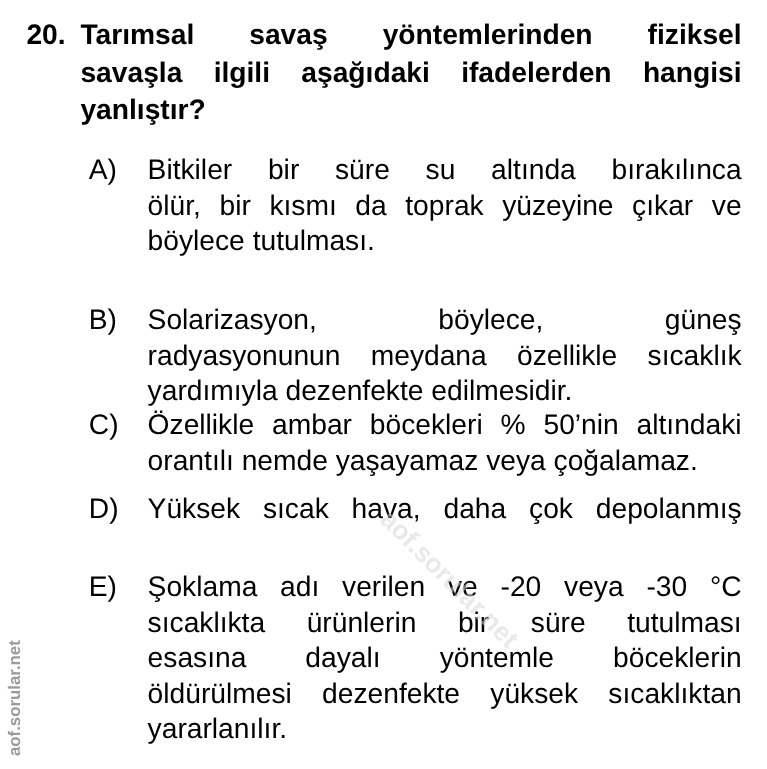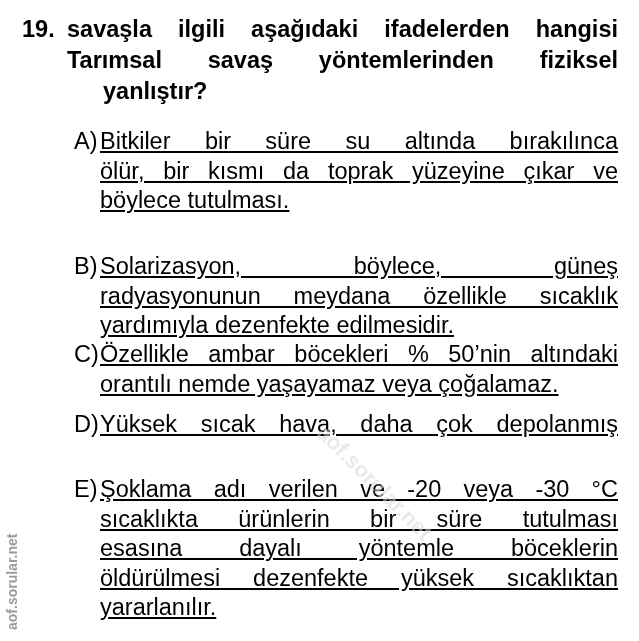--- a/index.html
+++ b/index.html
@@ -34,37 +34,35 @@
       text-align: justify;
       text-align-last: left;
     }
     .q-text .line {
       display: block;
       text-align: justify;
       text-align-last: justify;
     }
     .q-text .line.last {
       text-align-last: left;
-      margin-left: 36px;
     }
     .option {
       position: absolute;
       left: 74px;
       width: 544px;
       font-size: 23.5px;
       line-height: 29.5px;
     }
     .opt-label {
       position: absolute;
       left: 0;
       top: 0;
     }
     .opt-text {
-      margin-left: 26px;
-      text-decoration: underline;
+      margin-left: 49px;
     }
     .opt-text .line {
       display: block;
       text-align: justify;
       text-align-last: justify;
       white-space: nowrap;
     }
     .opt-text .line.last {
       text-align-last: left;
     }
@@ -97,24 +95,24 @@
       color: #9a9a9a;
       font-size: 14px;
       font-weight: bold;
       white-space: nowrap;
     }
   </style>
 </head>
 <body>
 
 <div class="question">
-  <span class="q-num">19.</span>
+  <span class="q-num">20.</span>
   <div class="q-text">
+    <span class="line">Tarımsal savaş yöntemlerinden fiziksel</span>
     <span class="line">savaşla ilgili aşağıdaki ifadelerden hangisi</span>
-    <span class="line">Tarımsal savaş yöntemlerinden fiziksel</span>
     <span class="line last">yanlıştır?</span>
   </div>
 </div>
 
 <div class="option" id="opt-a">
   <span class="opt-label">A)</span>
   <div class="opt-text">
     <span class="line justify">Bitkiler bir süre su altında bırakılınca</span>
     <span class="line justify">ölür, bir kısmı da toprak yüzeyine çıkar ve</span>
     <span class="line last">böylece tutulması.</span>

